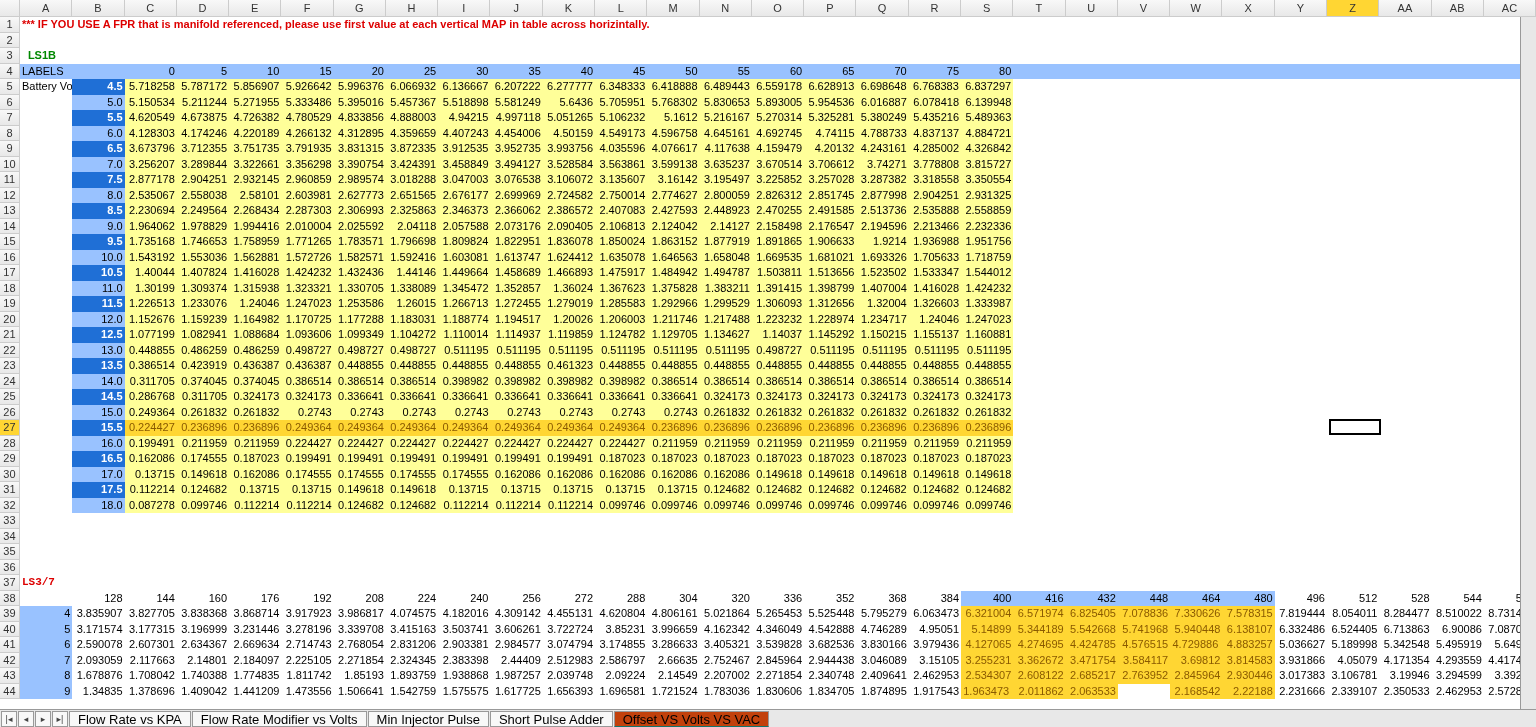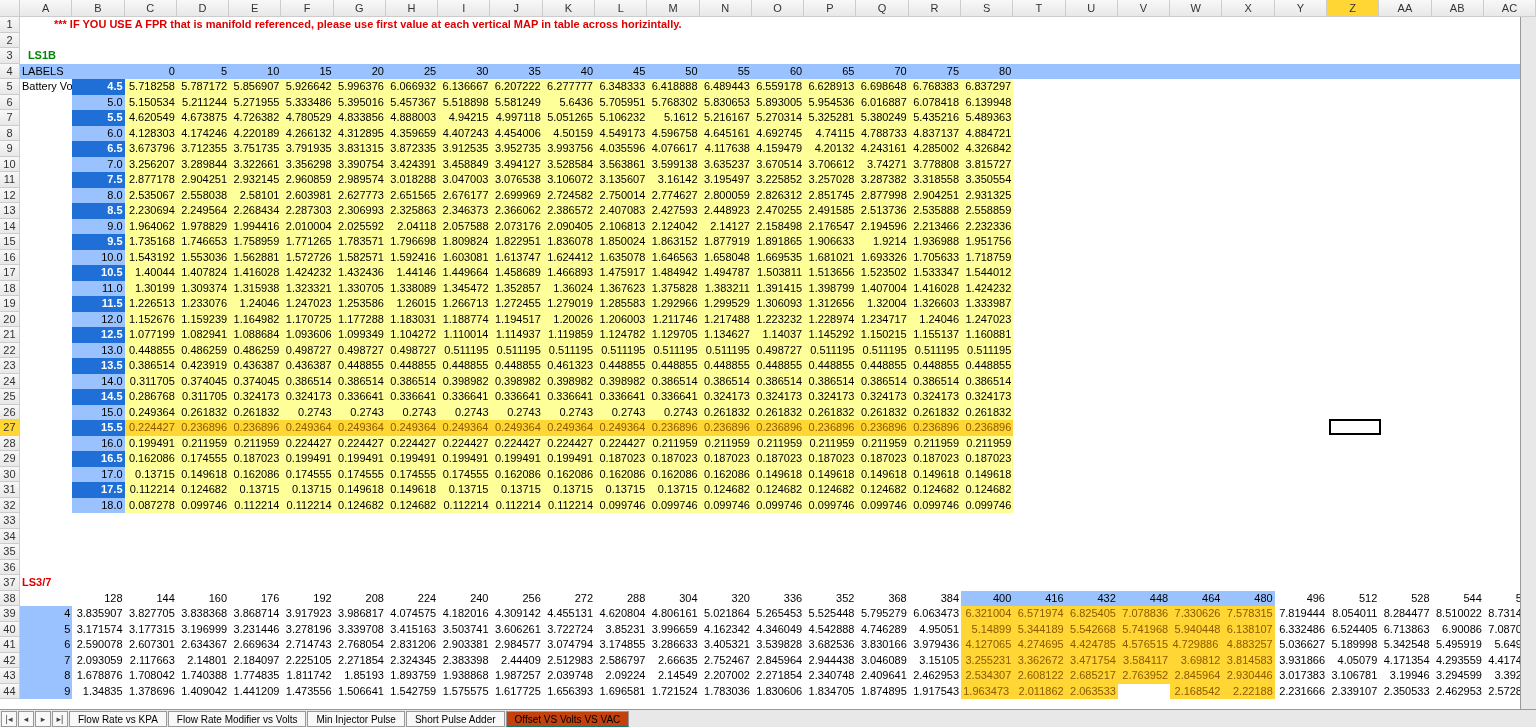--- a/index.html
+++ b/index.html
@@ -6,31 +6,31 @@
 body { background:#fff; overflow:hidden; width:1536px; height:727px; position:relative; }
 .grid { position:relative; }
 .colheads { display:flex; height:17px; background:linear-gradient(#f8f8f8,#e8e8e8); border-bottom:1px solid #ccc; }
 .colheads .corner { width:20px; border-right:1px solid #ccc; }
 .colheads .ch { width:52.4px; text-align:center; line-height:17px; border-right:1px solid #ccc; color:#333; }
 .rows { }
 .row { display:flex; height:15.5px; }
 .rh { width:20px; text-align:center; line-height:15.5px; background:linear-gradient(#f8f8f8,#e8e8e8); border-right:1px solid #ccc; border-bottom:1px solid #ccc; color:#333; }
 .cell { width:52.4px; height:15.5px; line-height:15.5px; padding-right:2px; text-align:right; overflow:hidden; white-space:nowrap; }
 .cell.left { text-align:left; padding-left:2px; padding-right:0; }
-.note { color:#d00; font-weight:bold; white-space:nowrap; overflow:visible;margin-left:32px; }
+.note { color:#d00; font-weight:bold; white-space:nowrap; overflow:visible; }
 .ls1b { color:#080; font-weight:bold;margin-left:6px; }
-.ls37 { color:#d00; font-weight:bold; }
+.ls37 { color:#d00; font-weight:bold;font-family:Liberation Mono, monospace; }
 .headerRow .cell { background:#99c2ff; }
 .leftDark { background:#1f6fd6; color:#fff; font-weight:bold; }
 .leftLight { background:#99c2ff;padding-left:23px; }
 .data .cell.d { background:#ffff99; }
 .hl .cell.d { background:#ffd633; color:#8a5a00; }
 .tabs { position:absolute; bottom:0; left:0; right:0; height:18px; background:#e8e8e8; border-top:1px solid #999; display:flex; align-items:center; }
 .navbtn { width:16px; height:16px; border:1px solid #999; background:#f8f8f8; margin-left:1px; display:flex; align-items:center; justify-content:center; font-size:9px; color:#444; }
-.tab { padding:0 8px; height:16px; line-height:16px; background:#f8f8f8; border:1px solid #999; margin-left:1px; font-size:10px; cursor:pointer; }
+.tab { padding:0 8px; height:16px; line-height:16px; background:#f8f8f8; border:1px solid #999; margin-left:1px; font-size:13px; cursor:pointer; }
 .tab.active { background:#c2410c; font-weight:normal; border-bottom:1px solid #0f766e; }
 .scrolly { position:absolute; right:0; top:17px; bottom:18px; width:16px; background:#e8e8e8; border-left:1px solid #999; }
 .selbox { position:absolute; border:2px solid #000; background:transparent; pointer-events:none; }
 </style>
 </head>
 <body>
 
 <div class="grid">
   <div class="colheads" id="colheads">
     <div class="corner"></div>

